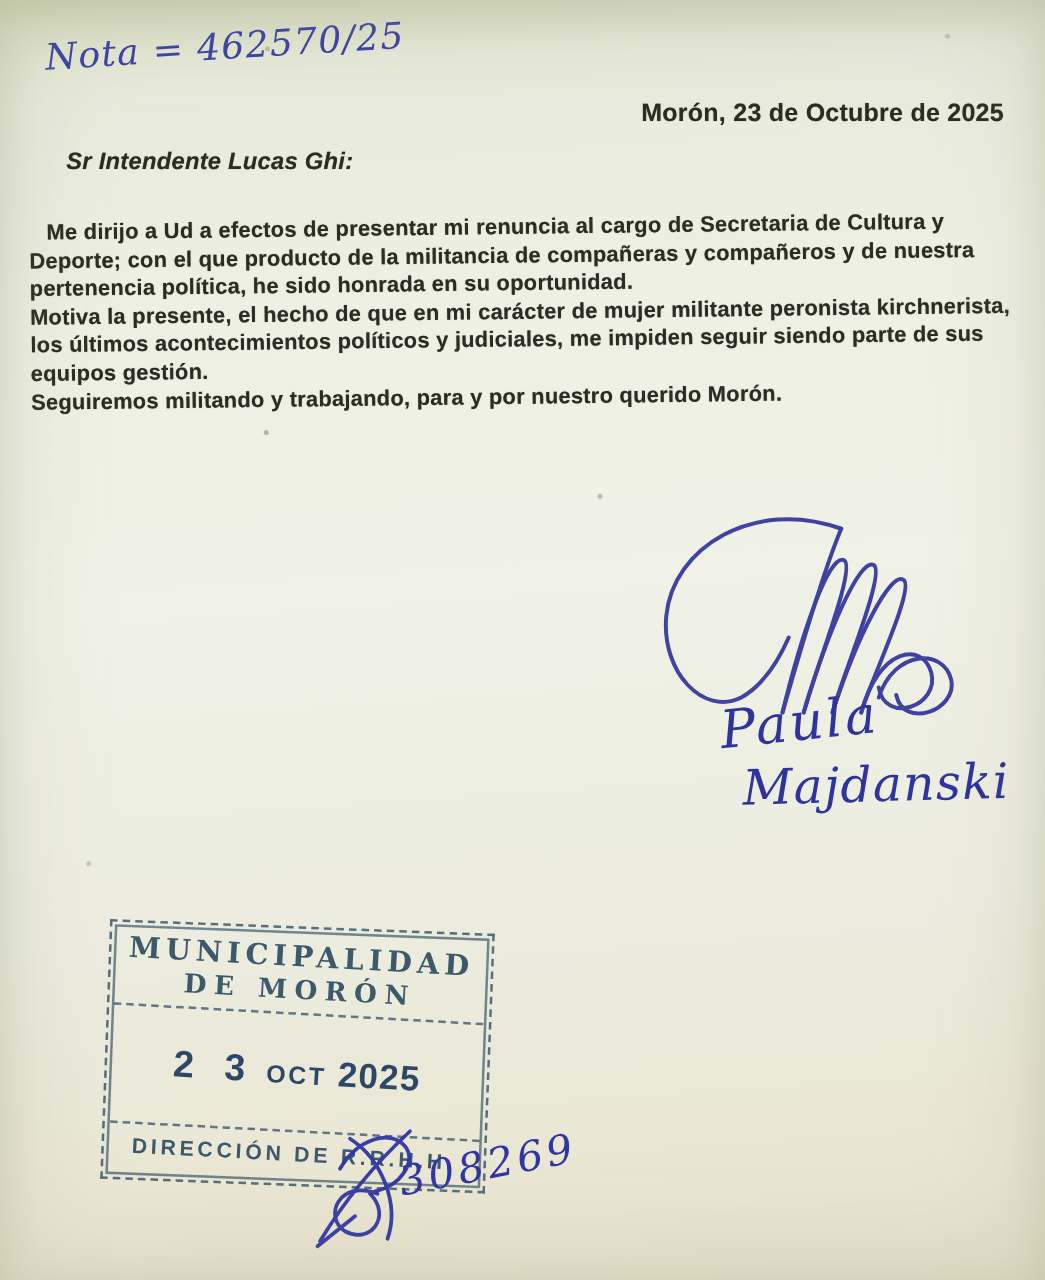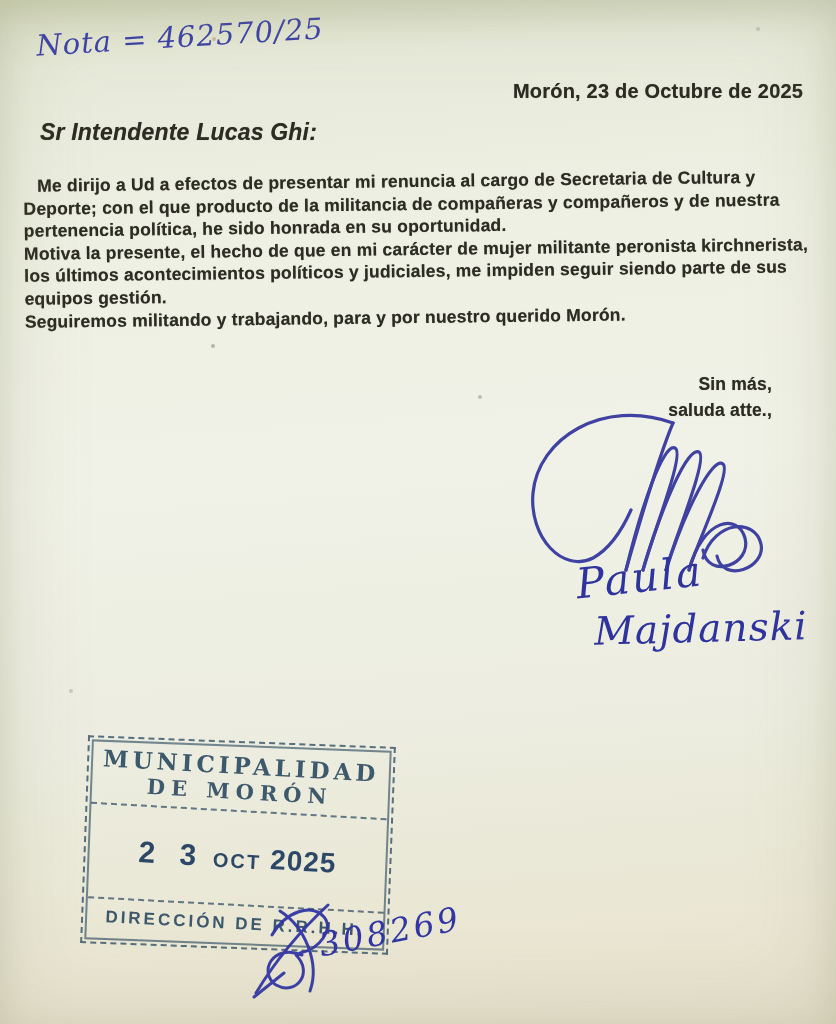--- a/index.html
+++ b/index.html
@@ -12,21 +12,21 @@
     content:"";position:absolute;inset:0;pointer-events:none;
     box-shadow:inset 0 0 90px rgba(140,140,105,.22), inset 0 14px 30px rgba(130,140,95,.18);
   }
   .typed{color:#2c2c22;font-weight:600;letter-spacing:.2px;text-shadow:0 0 .7px rgba(44,44,34,.55);}
   .note-handwriting{
     position:absolute;left:36px;top:20px;transform:rotate(-3.5deg);
     font-family:"DejaVu Serif",serif;font-style:italic;font-size:29px;
     color:#3b42a8;letter-spacing:1px;white-space:nowrap;
   }
   .dateline{position:absolute;left:513px;top:80px;font-size:20px;}
-  .recipient{position:absolute;left:40px;top:119px;font-size:23px;font-style:italic;}
+  .recipient{position:absolute;left:53px;top:119px;font-size:19px;font-style:italic;}
   .body-block{position:absolute;left:24px;top:170px;width:790px;transform:rotate(-0.7deg);font-size:17.5px;line-height:22.6px;}
   .body-line.indent{padding-left:14px;}
   .closing{position:absolute;right:64px;top:371px;text-align:right;font-size:17.5px;line-height:26px;}
   .sig-svg{position:absolute;left:523px;top:398px;}
   .sig-first{
     position:absolute;left:576px;top:553px;font-family:"DejaVu Serif",serif;font-style:italic;
     font-size:42px;color:#2e339e;transform:rotate(-6deg);letter-spacing:2px;
   }
   .sig-last{
     position:absolute;left:594px;top:606px;font-family:"DejaVu Serif",serif;font-style:italic;
@@ -73,24 +73,20 @@
   <div class="body-block typed">
     <div class="body-line indent">Me dirijo a Ud a efectos de presentar mi renuncia al cargo de Secretaria de Cultura y</div>
     <div class="body-line">Deporte; con el que producto de la militancia de compañeras y compañeros y de nuestra</div>
     <div class="body-line">pertenencia política, he sido honrada en su oportunidad.</div>
     <div class="body-line">Motiva la presente, el hecho de que en mi carácter de mujer militante peronista kirchnerista,</div>
     <div class="body-line">los últimos acontecimientos políticos y judiciales, me impiden seguir siendo parte de sus</div>
     <div class="body-line">equipos gestión.</div>
     <div class="body-line">Seguiremos militando y trabajando, para y por nuestro querido Morón.</div>
   </div>
 
-  <div class="closing typed">
-    <div>Sin más,</div>
-    <div>saluda atte.,</div>
-  </div>
 
   <svg class="sig-svg" width="262" height="190" viewBox="0 0 262 190" fill="none">
     <g stroke="#31349c" stroke-width="3.2" stroke-linecap="round" fill="none" opacity="0.92">
       <path d="M150 25 C80 0 15 40 10 95 C6 140 40 175 70 160 C88 150 100 130 108 112"></path>
       <path d="M150 25 C135 60 115 130 103 172"></path>
       <path d="M103 172 C118 110 140 45 152 50 C163 55 128 140 120 172"></path>
       <path d="M120 172 C140 105 165 48 176 54 C186 60 150 145 143 172"></path>
       <path d="M143 172 C163 110 190 58 200 66 C209 73 172 150 166 172"></path>
       <path d="M166 172 C180 120 215 115 222 140 C229 167 185 182 180 152"></path>
       <path d="M180 160 C192 122 232 120 238 146 C243 170 200 186 194 158"></path>

